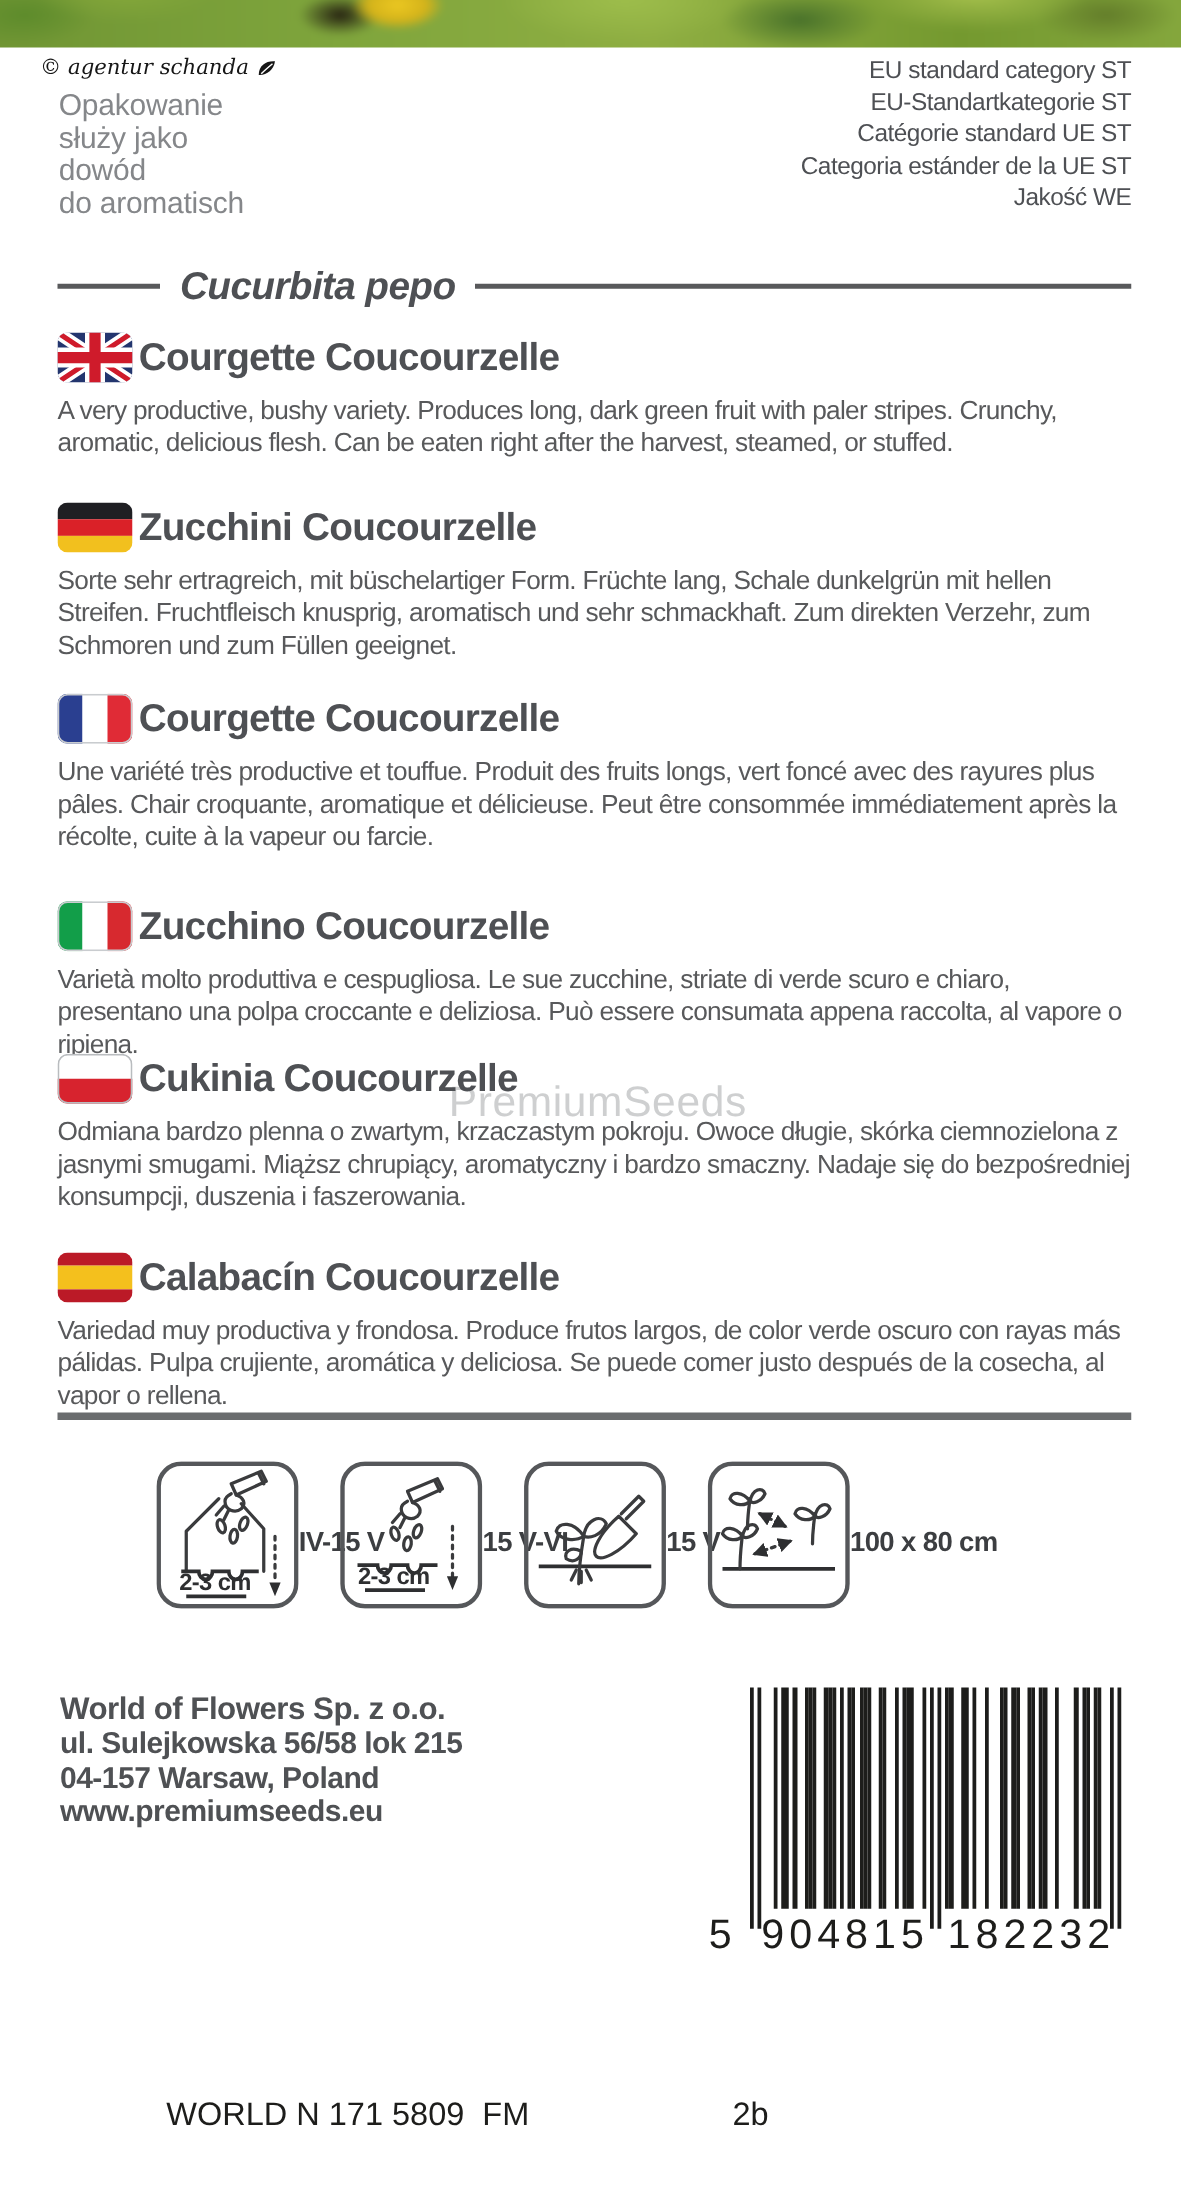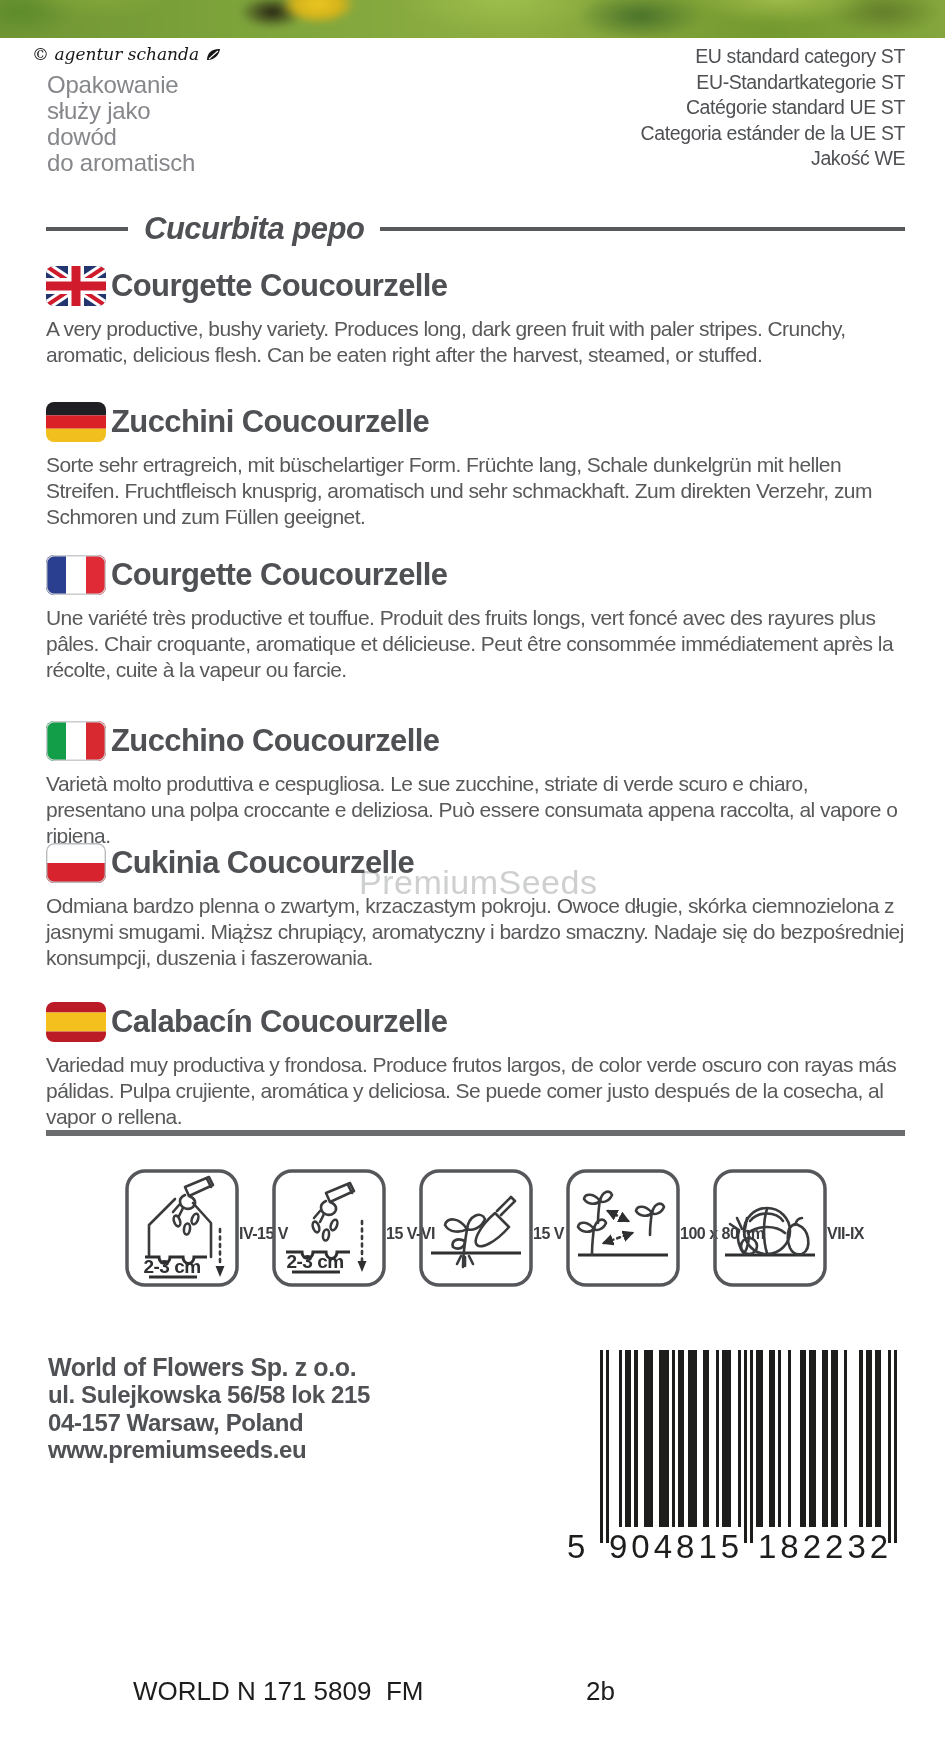--- a/index.html
+++ b/index.html
@@ -52,21 +52,21 @@
   .divider{position:absolute;left:46px;right:40px;top:1130px;height:5.5px;background:var(--divider);}
 
   
   .icons-row{position:absolute;left:125px;top:1169px;display:flex;gap:33px;}
   .icon-cell{width:114px;display:flex;flex-direction:row;align-items:center;}
   .icon-box{position:relative;width:114px;height:118px;}
   .icon-box svg{display:block;}
   .depth{position:absolute;text-align:center;font-size:19px;font-weight:bold;color:#2e2f31;letter-spacing:-0.5px;}
   .d1{left:16px;top:87px;width:62px;}
   .d2{left:12px;top:82px;width:62px;}
-  .icon-label{margin-top:11px;text-align:center;font-size:16px;font-weight:bold;color:var(--label);
+  .icon-label{margin-top:11px;text-align:center;font-size:22px;font-weight:bold;color:var(--label);
     letter-spacing:-0.5px;white-space:nowrap;}
 
   
   .company{position:absolute;left:48px;top:1353px;color:#4f5154;letter-spacing:-0.4px;}
   .company .cname{font-size:25px;font-weight:bold;line-height:28px;}
   .company div{font-size:24px;font-weight:bold;line-height:27.6px;}
   .barcode{position:absolute;left:600px;top:1350px;width:298px;height:215px;}
   .bars{white-space:nowrap;font-size:0;}
   .m{display:inline-block;width:3.13px;height:177px;vertical-align:top;}
   .m.b{background:var(--bar);}
@@ -322,38 +322,20 @@
           <path class="ic" d="M26,86 C26,74 27,68 28,58"></path>
           <path class="ic" d="M28,60 C22,52 13,52 12,58 C16,64 24,64 28,60 Z"></path>
           <path class="ic" d="M28,60 C30,50 38,48 40,54 C37,61 30,62 28,60 Z"></path>
           <path class="ic" d="M42,42 L62,52" stroke-dasharray="3,4" marker-start="url(#ah4)" marker-end="url(#ah4)"></path>
           <path class="ic" d="M38,74 L66,64" stroke-dasharray="3,4" marker-start="url(#ah4)" marker-end="url(#ah4)"></path>
         </svg>
       </div>
       <div class="icon-label">100 x 80 cm</div>
     </div>
 
-    <div class="icon-cell">
-      <div class="icon-box">
-        <svg width="114" height="118" viewBox="0 0 114 118">
-          <rect class="icb" x="2" y="2" width="110" height="114" rx="18"></rect>
-          <path class="soil" d="M12,86 h90" stroke-width="4"></path>
-          <circle class="ic" cx="54" cy="62" r="23" stroke-width="2.2"></circle>
-          <path class="ic" d="M37,52 C45,42 63,42 70,52" stroke-width="1.8"></path>
-          <path class="ic" d="M35,64 C45,56 63,56 72,64" stroke-width="1.8"></path>
-          <path class="ic" d="M54,40 C50,52 50,72 54,84" stroke-width="1.8"></path>
-          <path class="ic" d="M76,60 q5,-7 9,-4 q8,3 10,13 q2,12 -6,16 q-8,2 -12,-6 q-4,-10 -1,-19 Z" stroke-width="2.2"></path>
-          <path class="ic" d="M82,56 q2,-7 7,-7" stroke-width="2.2"></path>
-          <path class="ic" d="M26,62 C23,70 27,80 31,85 C35,79 37,68 35,62" stroke-width="2.2"></path>
-          <path class="ic" d="M29,60 l-5,-11 M32,60 l2,-11 M26,61 l-9,-6" stroke-width="1.8"></path>
-          <circle class="ic" cx="36" cy="77" r="8" stroke-width="2.2"></circle>
-        </svg>
-      </div>
-      <div class="icon-label">VII-IX</div>
-    </div>
 
   </div>
 
   <div class="company">
     <div class="cname">World of Flowers Sp. z o.o.</div>
     <div>ul. Sulejkowska 56/58 lok 215</div>
     <div>04-157 Warsaw, Poland</div>
     <div>www.premiumseeds.eu</div>
   </div>
 

